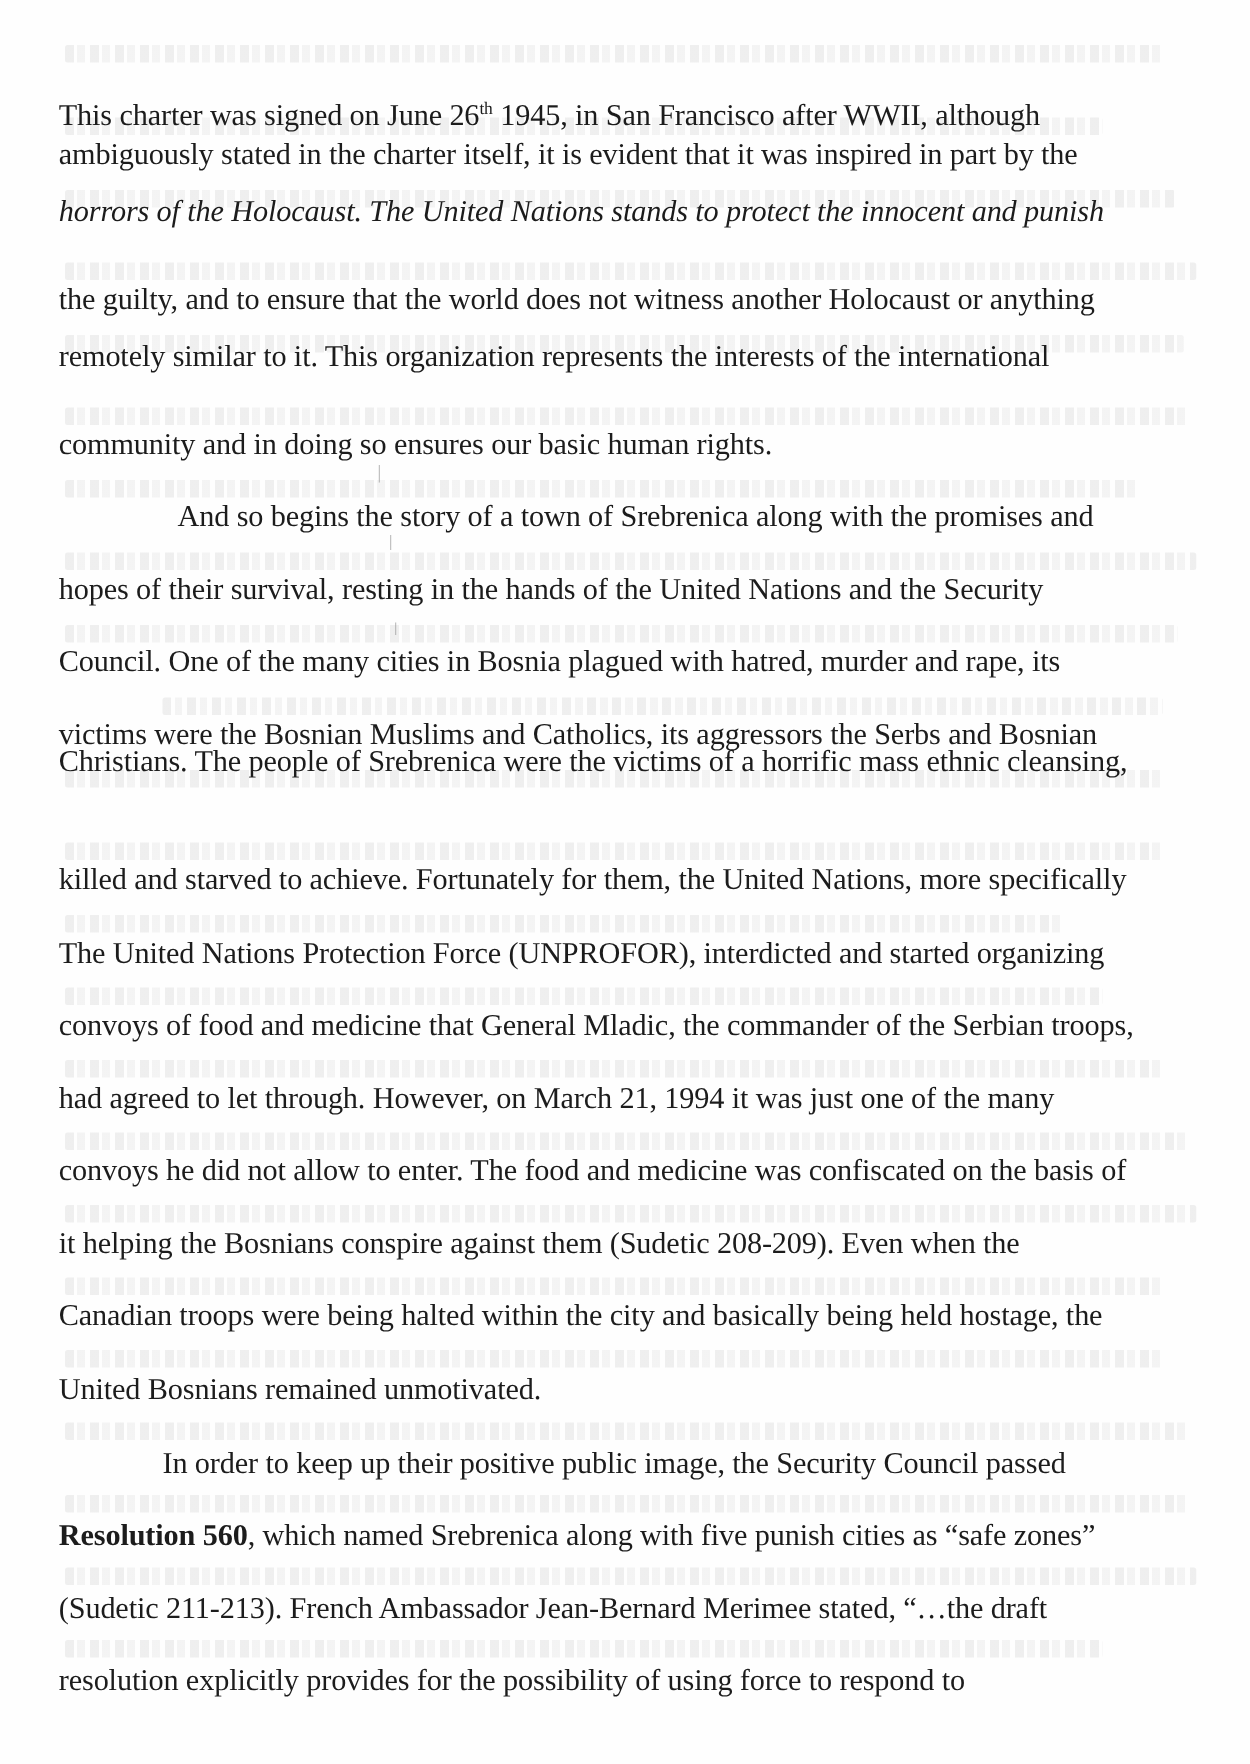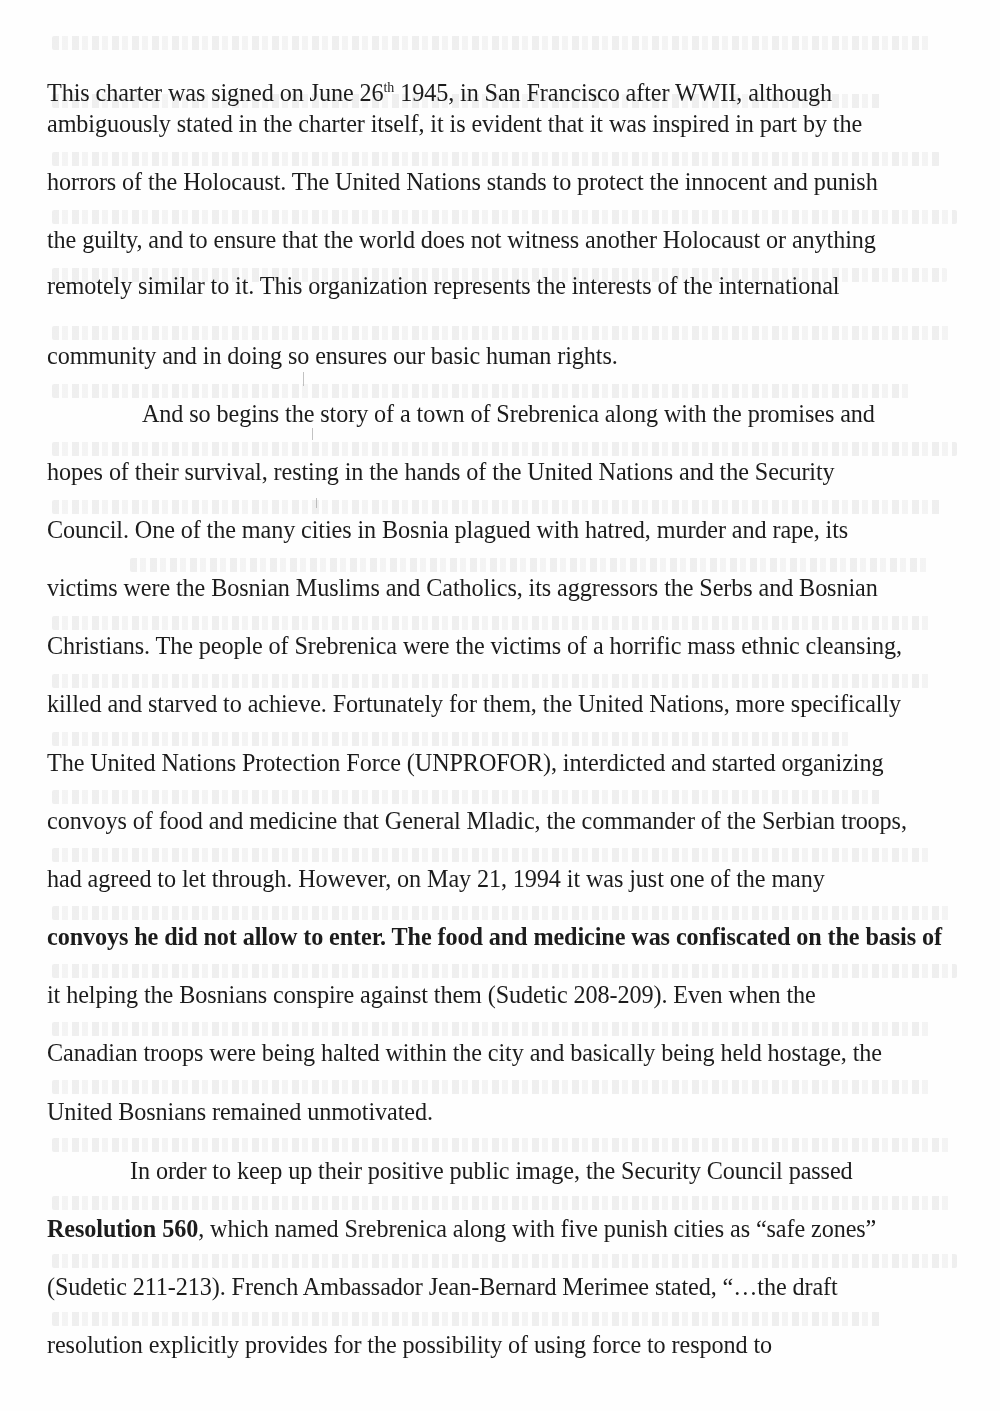--- a/index.html
+++ b/index.html
@@ -84,37 +84,37 @@
   <div class="ghost" style="left:52px;top:1254px;width:905px;"></div>
   <div class="ghost" style="left:52px;top:1312px;width:830px;"></div>
 
   <div class="speck" style="left:303px;top:372px;height:14px;"></div>
   <div class="speck" style="left:312px;top:428px;height:12px;"></div>
   <div class="speck" style="left:316px;top:498px;height:10px;"></div>
 
   <div>
     <div class="line" style="top:52px;margin-top:27px;"><span>This charter was signed on June 26</span><sup>th</sup><span> 1945, in San Francisco after WWII, although</span></div>
     <div class="line" style="top:110px;">ambiguously stated in the charter itself, it is evident that it was inspired in part by the</div>
-    <div class="line" style="top:168px;">horrors of the Holocaust. The United Nations stands to protect the innocent and punish</div>
+    <div class="line" style="top:156px;font-style:italic;">horrors of the Holocaust. The United Nations stands to protect the innocent and punish</div>
     <div class="line" style="top:226px;">the guilty, and to ensure that the world does not witness another Holocaust or anything</div>
     <div class="line" style="top:272px;">remotely similar to it.  This organization represents the interests of the international</div>
     <div class="line" style="top:342px;">community and in doing so ensures our basic human rights.</div>
   </div>
 
   <div>
     <div class="line indent" style="top:400px;margin-left:12px;">And so begins the story of a town of Srebrenica along with the promises and</div>
     <div class="line" style="top:458px;">hopes of their survival, resting in the hands of the United Nations and the Security</div>
     <div class="line" style="top:516px;">Council.  One of the many cities in Bosnia plagued with hatred, murder and rape, its</div>
     <div class="line" style="top:574px;">victims were the Bosnian Muslims and Catholics, its aggressors the Serbs and Bosnian</div>
-    <div class="line" style="top:632px;">Christians.  The people of Srebrenica were the victims of a horrific mass ethnic cleansing,</div>
+    <div class="line" style="top:596px;">Christians.  The people of Srebrenica were the victims of a horrific mass ethnic cleansing,</div>
     <div class="line" style="top:690px;">killed and starved to achieve. Fortunately for them, the United Nations, more specifically</div>
     <div class="line" style="top:749px;">The United Nations Protection Force (UNPROFOR), interdicted and started organizing</div>
     <div class="line" style="top:807px;">convoys of food and medicine that General Mladic, the commander of the Serbian troops,</div>
-    <div class="line" style="top:865px;">had agreed to let through.  However, on May 21, 1994 it was just one of the many</div>
-    <div class="line" style="top:923px;font-weight:bold;">convoys he did not allow to enter. The food and medicine was confiscated on the basis of</div>
+    <div class="line" style="top:865px;">had agreed to let through.  However, on March 21, 1994 it was just one of the many</div>
+    <div class="line" style="top:923px;">convoys he did not allow to enter. The food and medicine was confiscated on the basis of</div>
     <div class="line" style="top:981px;">it helping the Bosnians conspire against them (Sudetic 208-209).  Even when the</div>
     <div class="line" style="top:1039px;">Canadian troops were being halted within the city and basically being held hostage, the</div>
     <div class="line" style="top:1098px;">United Bosnians remained unmotivated.</div>
   </div>
 
   <div>
     <div class="line indent" style="top:1157px;">In order to keep up their positive public image, the Security Council passed</div>
     <div class="line" style="top:1215px;"><b class="res">Resolution 560</b><span>, which named Srebrenica along with five punish cities as “safe zones”</span></div>
     <div class="line" style="top:1273px;">(Sudetic 211-213).  French Ambassador Jean-Bernard Merimee stated, “…the draft</div>
     <div class="line" style="top:1331px;">resolution explicitly provides for the possibility of using force to respond to</div>

